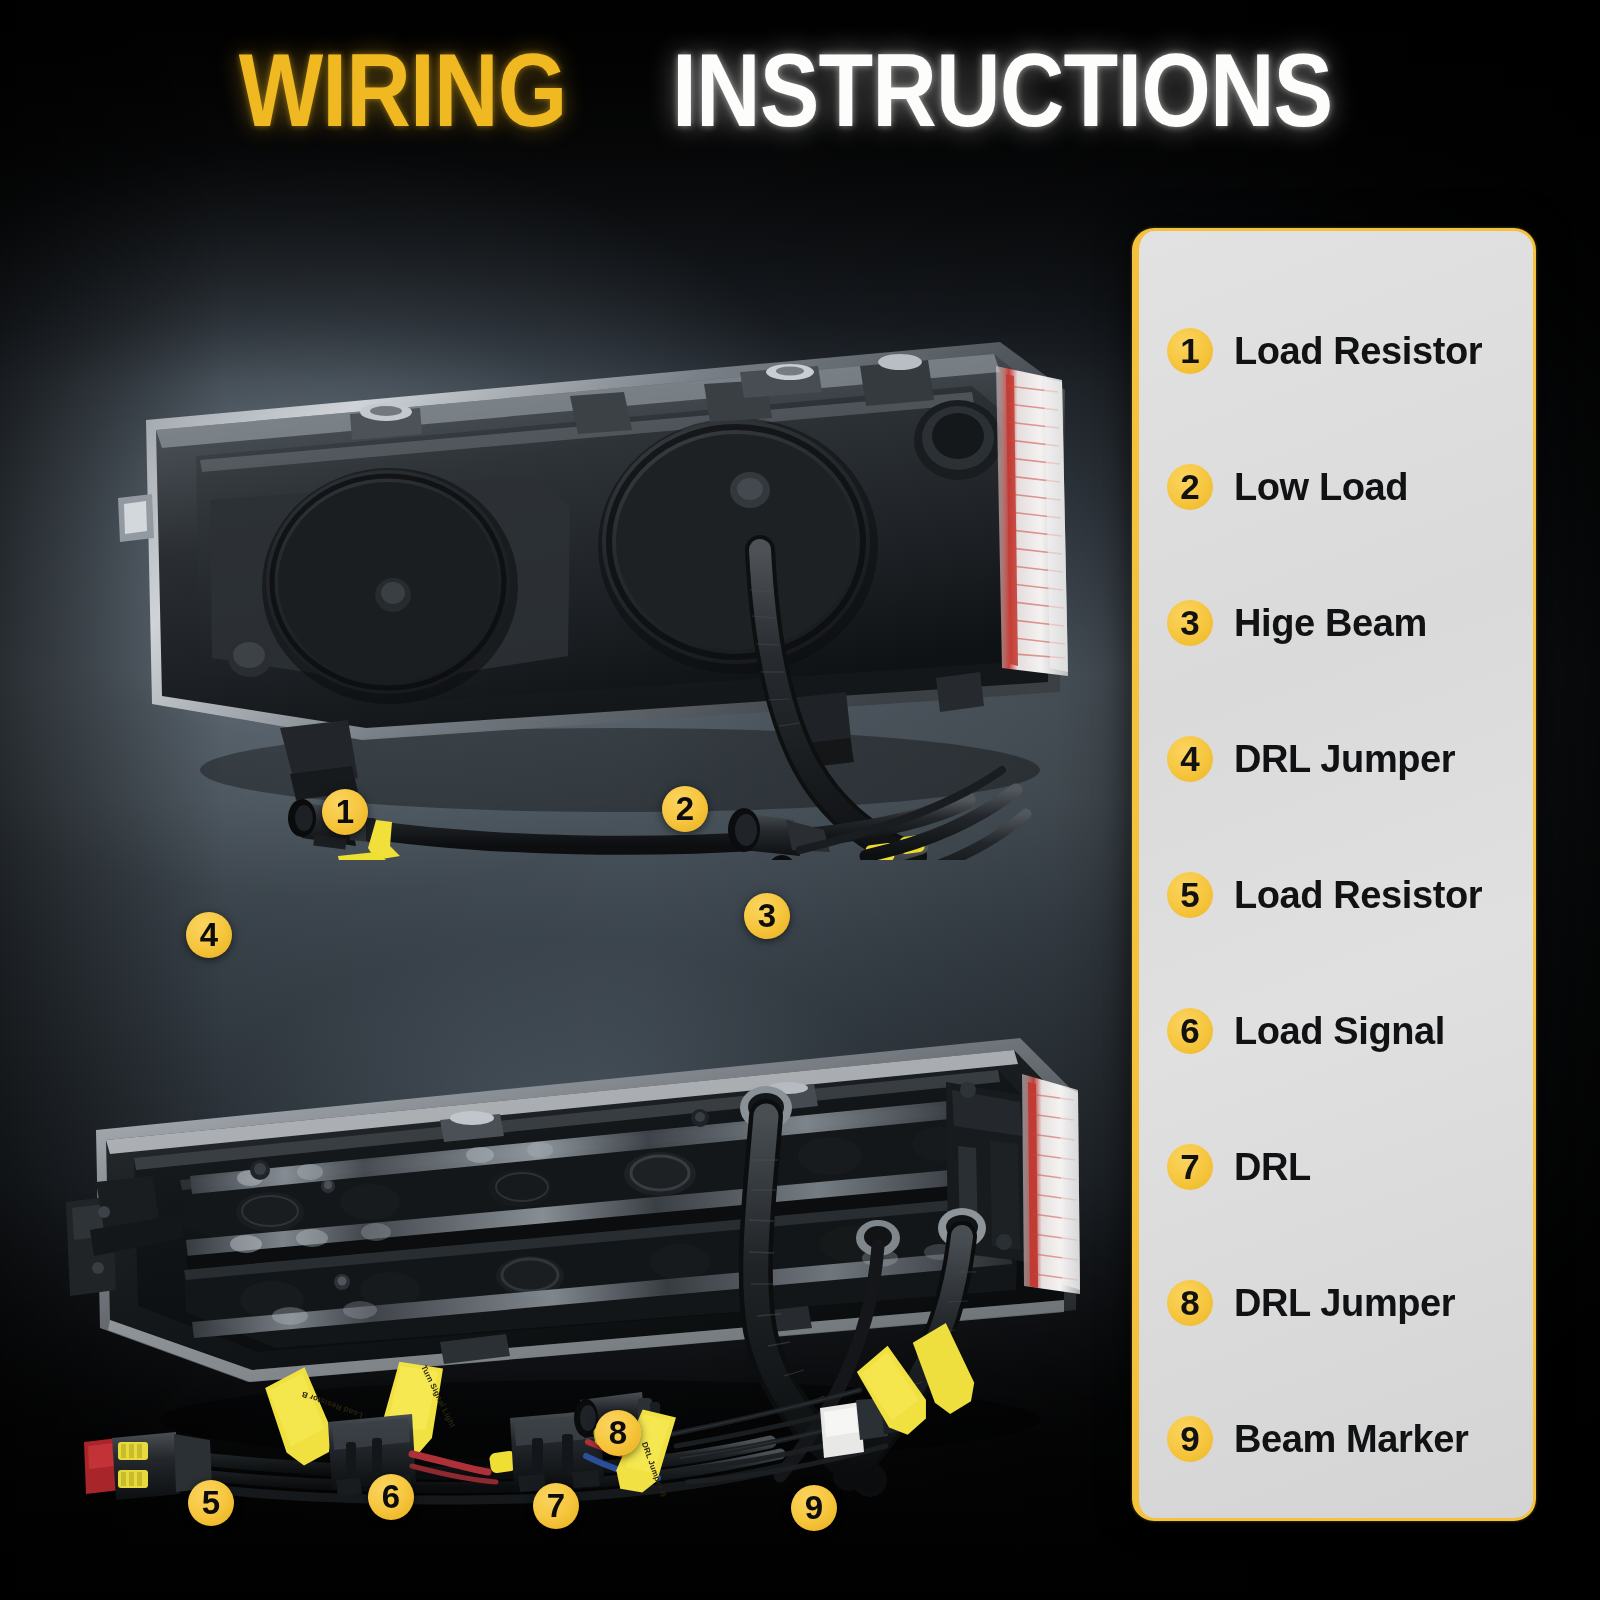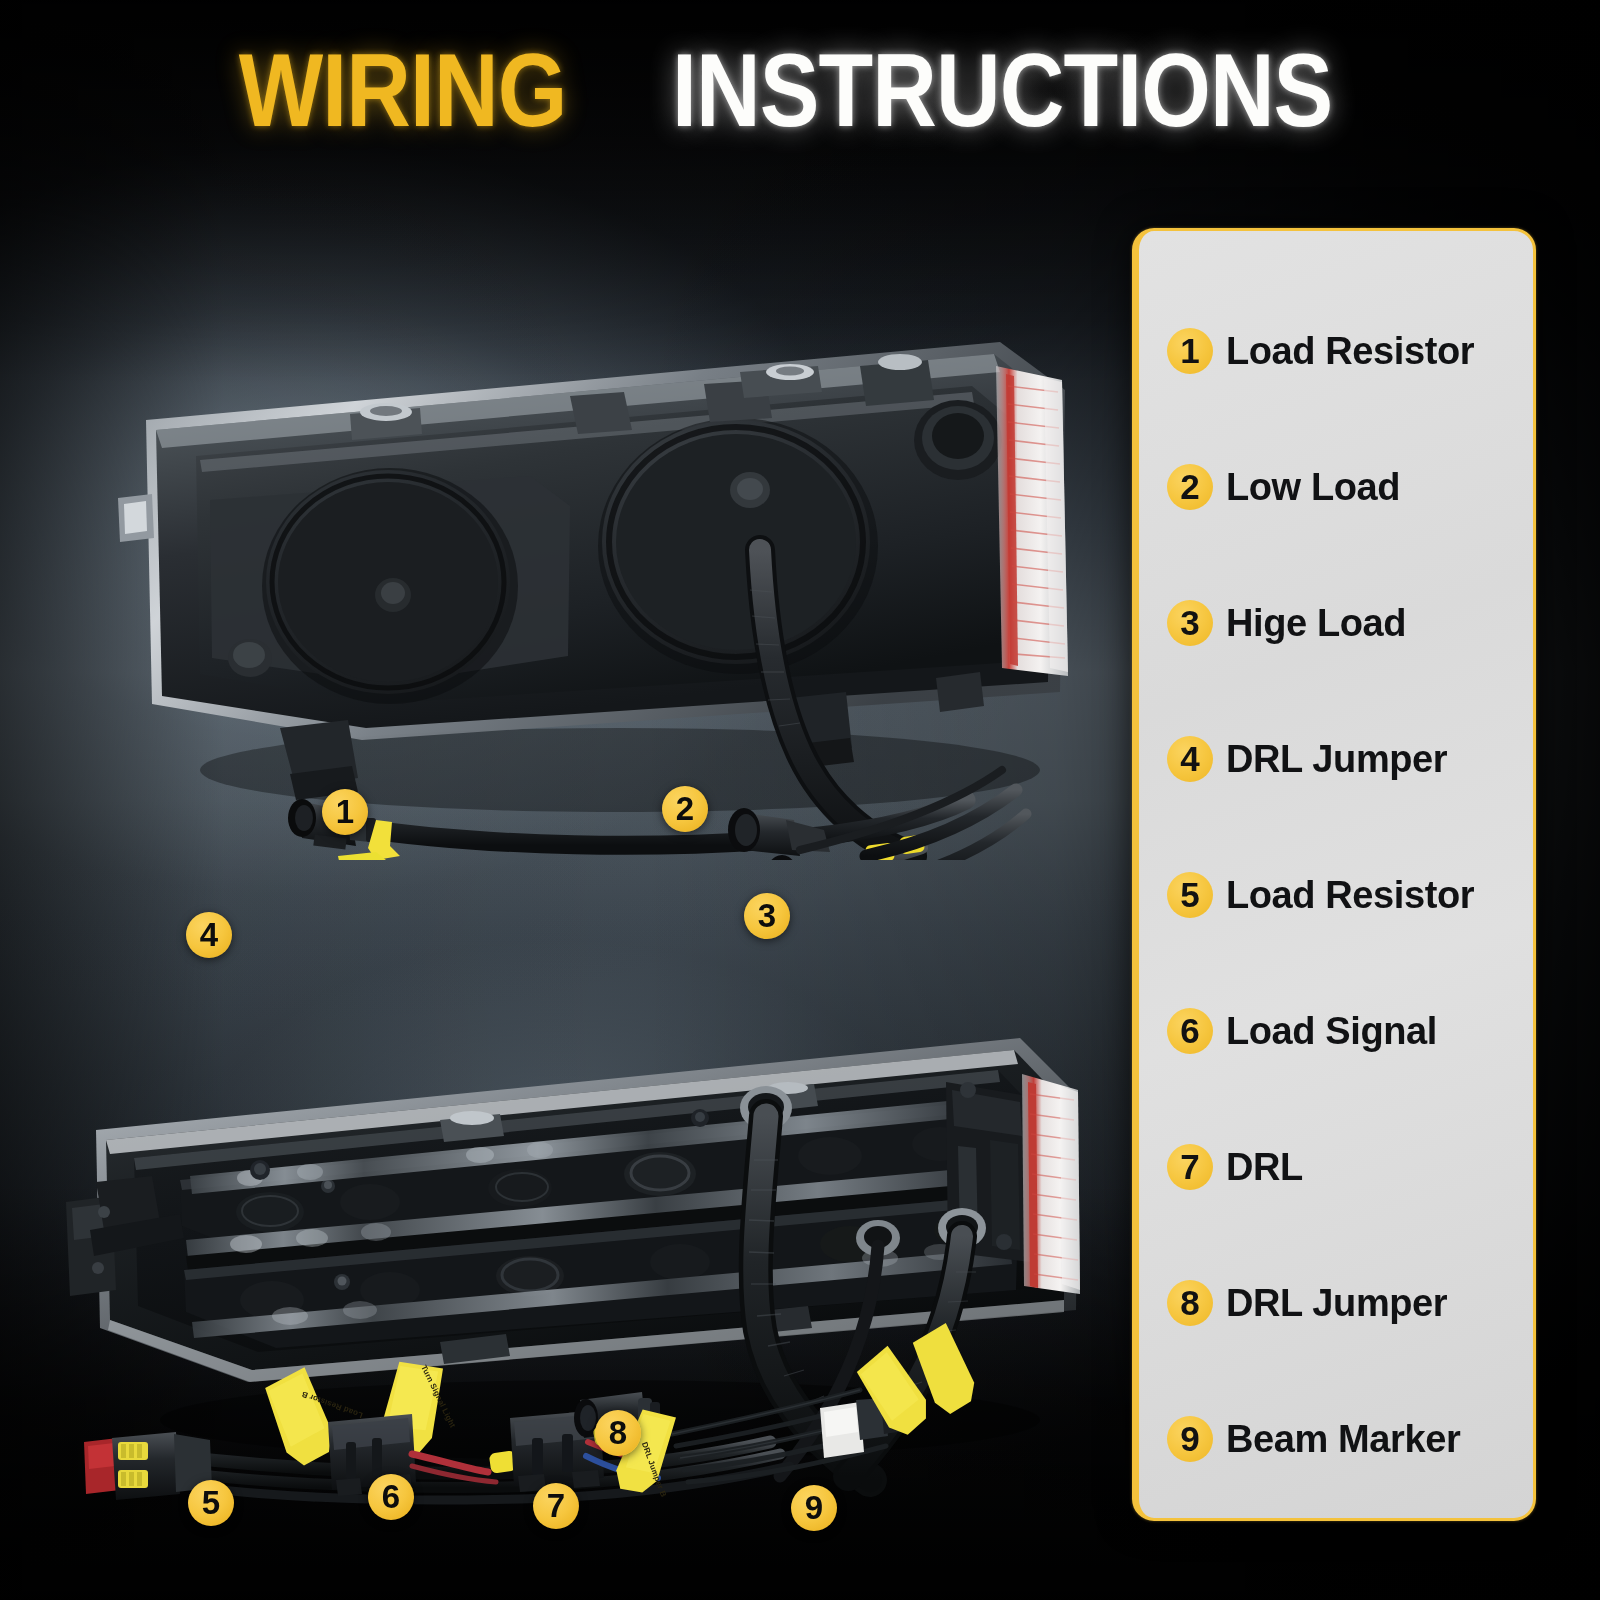--- a/index.html
+++ b/index.html
@@ -76,20 +76,21 @@
     display:flex; align-items:center; justify-content:center;
     line-height:1;
     padding-bottom:2px;
   }
   .legend-label {
     color:#111214;
     font-size:38px;
     font-weight:bold;
     letter-spacing:-0.4px;
     white-space:nowrap;
+    margin-left:8px;
   }
 
   
   .callout {
     position:absolute;
     width:46px; height:46px;
     border-radius:50%;
     background:radial-gradient(circle at 36% 30%, #fbd45f 0%, #f6c63e 50%, #e9ae1a 100%);
     color:#0d0d0d;
     font-size:33px; font-weight:bold;
@@ -641,21 +642,21 @@
       <div class="legend-row">
         <div class="badge">1</div>
         <div class="legend-label">Load Resistor</div>
       </div>
       <div class="legend-row">
         <div class="badge">2</div>
         <div class="legend-label">Low Load</div>
       </div>
       <div class="legend-row">
         <div class="badge">3</div>
-        <div class="legend-label">Hige Load</div>
+        <div class="legend-label">Hige Beam</div>
       </div>
       <div class="legend-row">
         <div class="badge">4</div>
         <div class="legend-label">DRL Jumper</div>
       </div>
       <div class="legend-row">
         <div class="badge">5</div>
         <div class="legend-label">Load Resistor</div>
       </div>
       <div class="legend-row">

